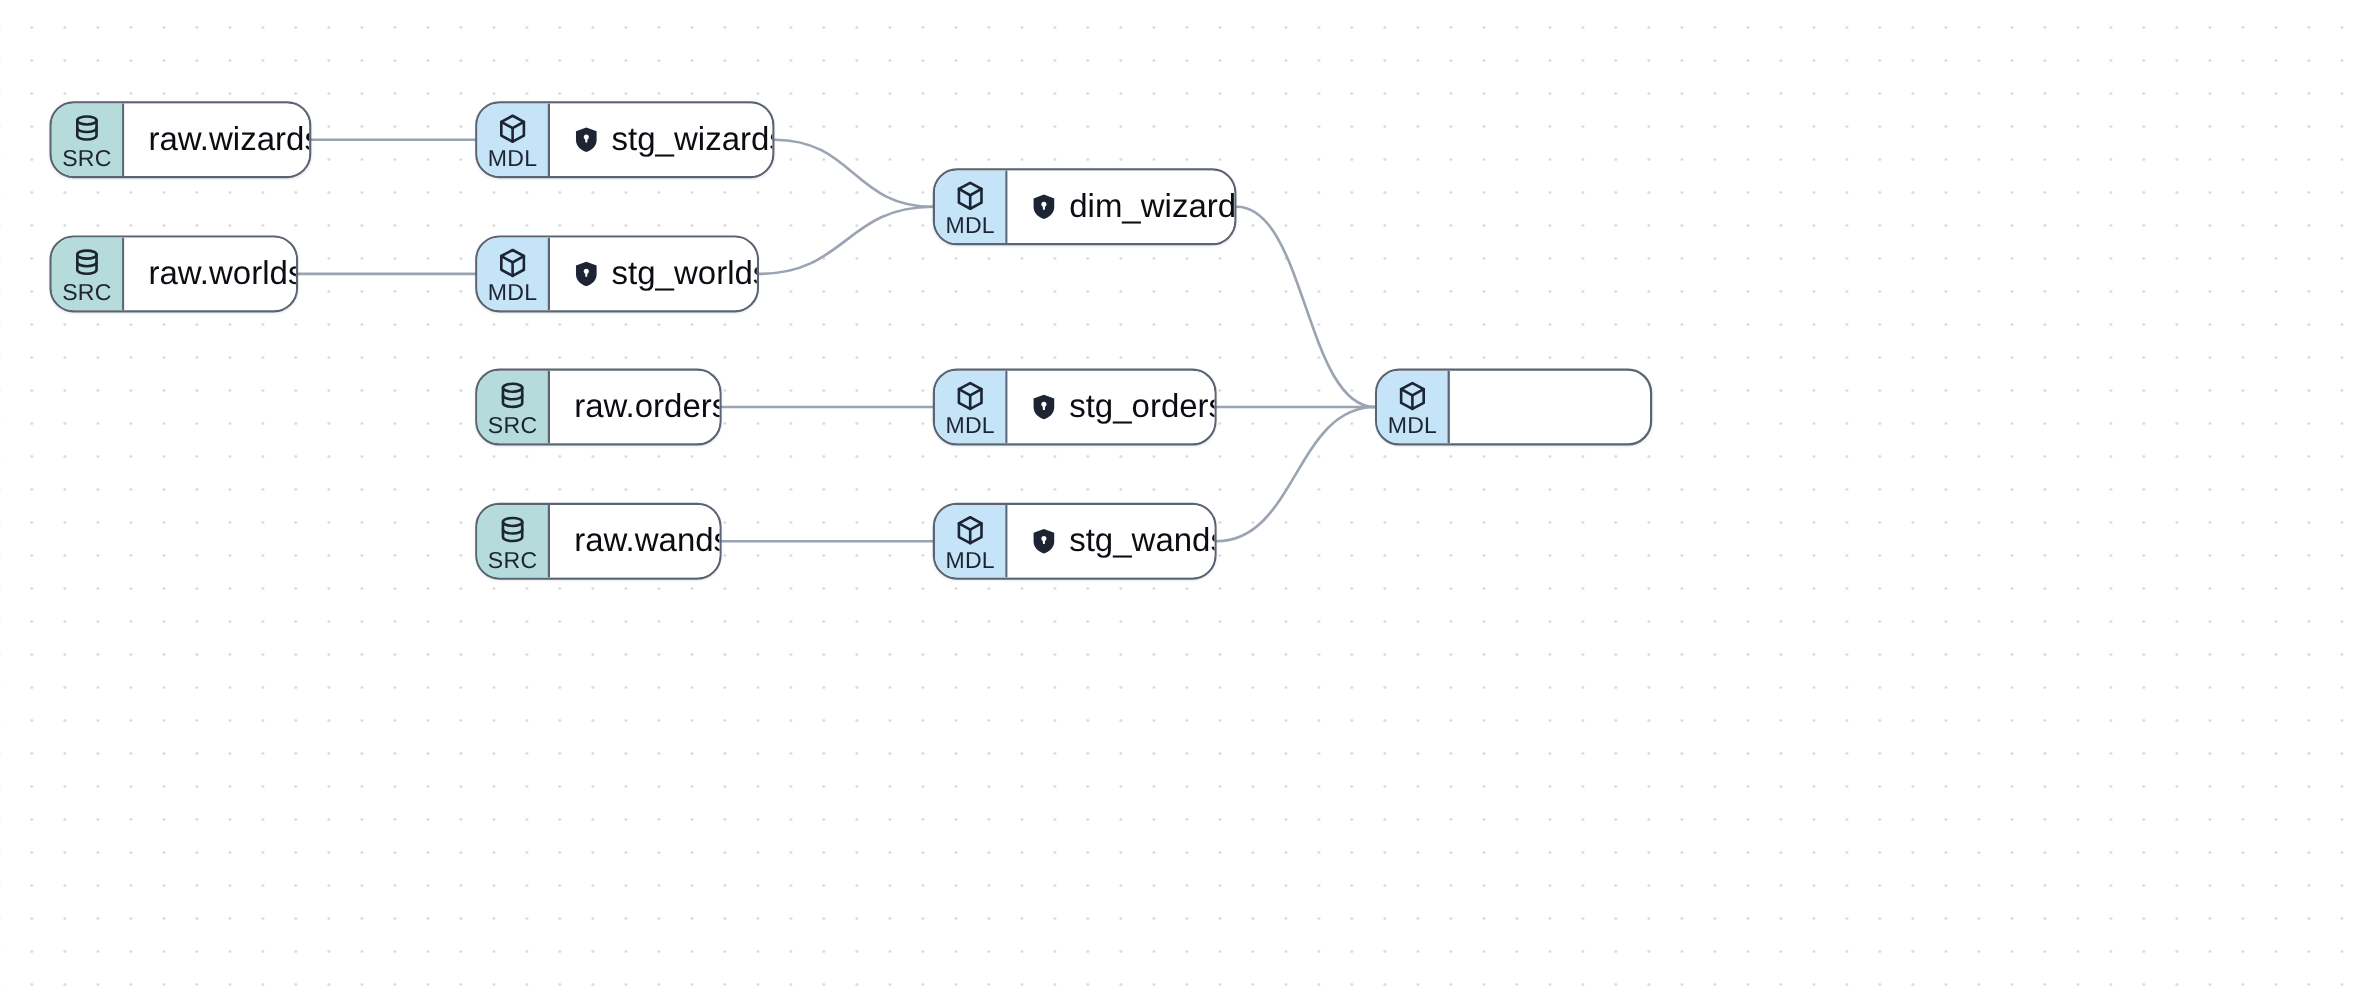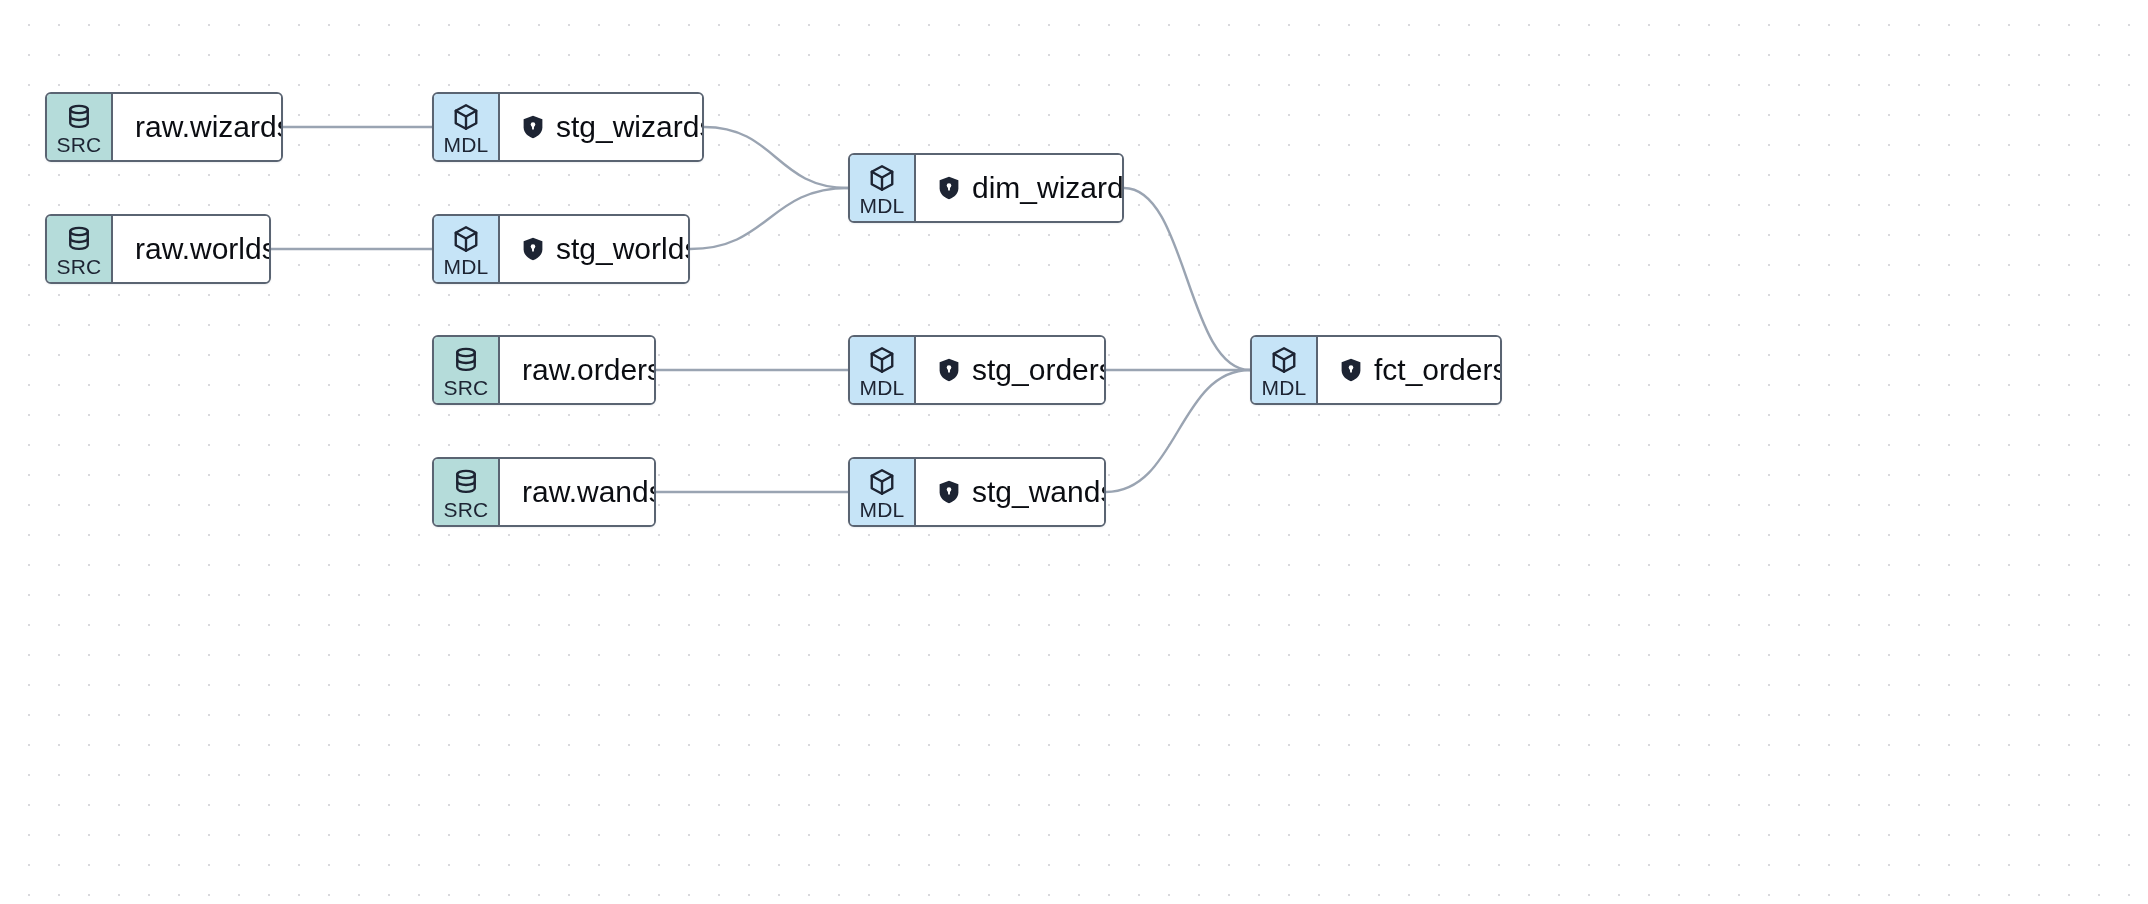--- a/index.html
+++ b/index.html
@@ -30,21 +30,21 @@
     height: 904px;
     pointer-events: none;
   }
 
   
   .node {
     position: absolute;
     display: flex;
     align-items: stretch;
     border: 2px solid #5a6472;
-    border-radius: 6px;
+    border-radius: 22px;
     background: #ffffff;
     overflow: hidden;
     box-shadow: 0 1px 2px rgba(20,30,50,0.07);
   }
 
   .badge {
     width: 66px;
     flex: 0 0 66px;
     display: flex;
     flex-direction: column;
@@ -250,24 +250,16 @@
       </div>
       <div class="node" style="left: 1250px; top: 335px; width: 252px; height: 70px;">
         <div class="badge badge-mdl">
           <span class="badge-icon"><svg width="30" height="30" viewBox="0 0 24 24" fill="none" stroke="#1d2433" stroke-width="1.9" stroke-linecap="round" stroke-linejoin="round">
               <path d="M12 2.6 20.2 7v10L12 21.4 3.8 17V7z"></path>
               <path d="M3.8 7 12 11.6 20.2 7"></path>
               <path d="M12 11.6V21.4"></path>
             </svg></span>
           <span class="badge-label">MDL</span>
         </div>
-        <div class="node-body">
-          <span class="shield-icon"><svg width="22" height="24" viewBox="0 0 20 22" xmlns="http://www.w3.org/2000/svg">
-              <path d="M10 0.8 18.6 4v7.2c0 5.1-4.1 8.6-8.6 10C5.5 19.8 1.4 16.3 1.4 11.2V4z" fill="#1d2433"></path>
-              <circle cx="10" cy="8.8" r="2.1" fill="#ffffff"></circle>
-              <path d="M8.9 9.2h2.2l-0.35 4.2H9.25z" fill="#ffffff"></path>
-            </svg></span>
-          <span class="node-label">fct_orders</span>
-        </div>
       </div>
     </div>
 
 </div>
 
 </body></html>

